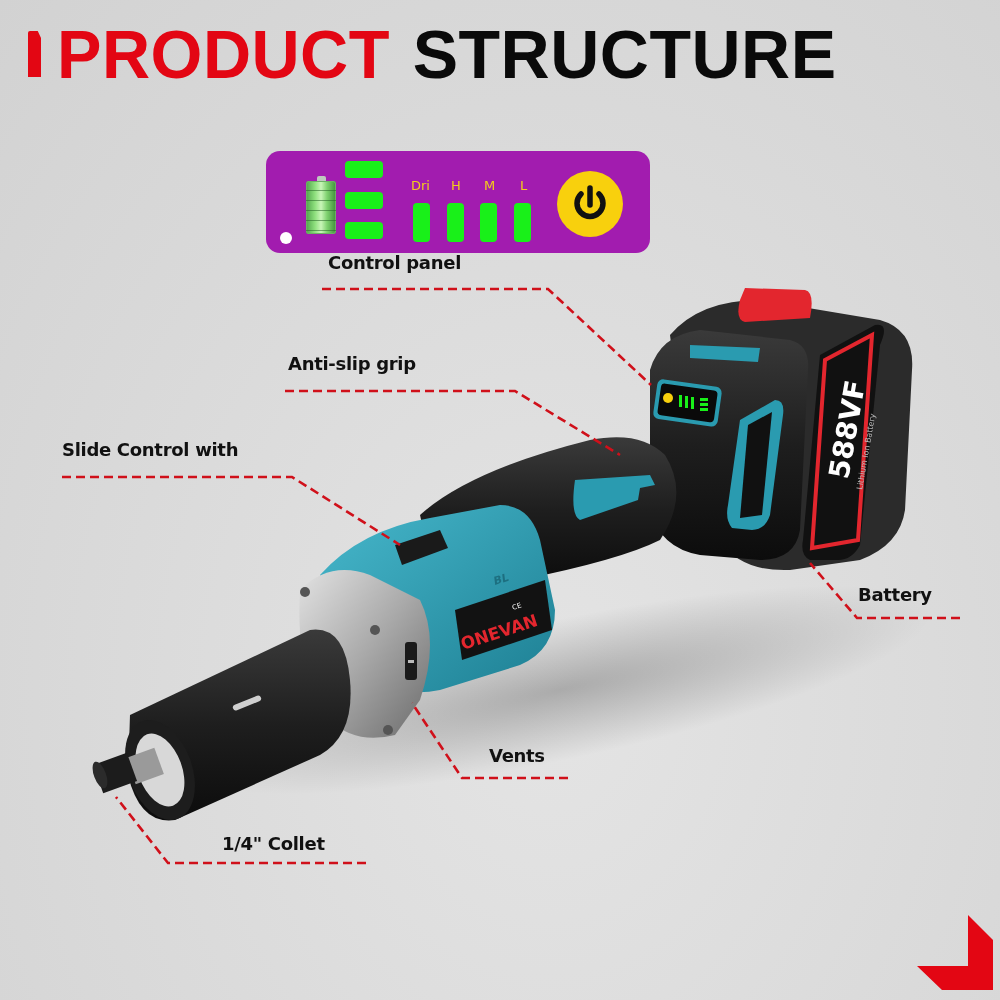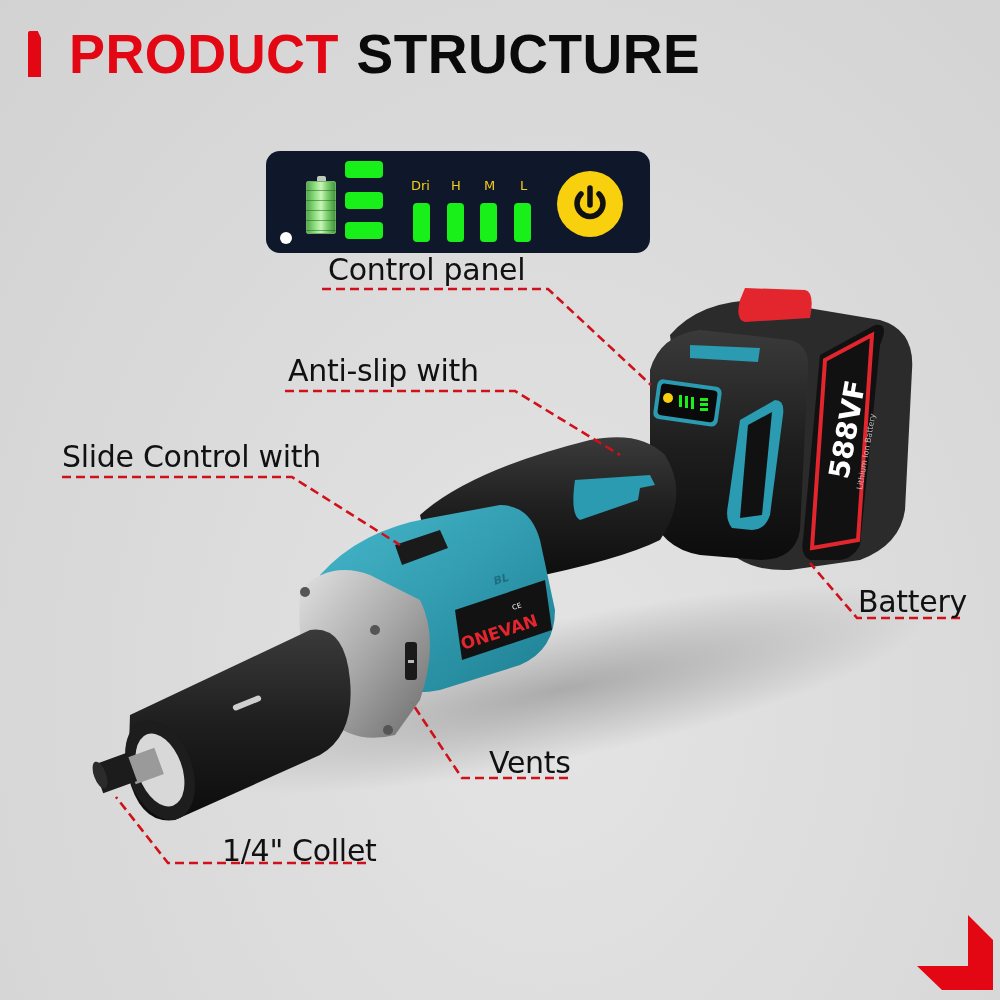--- a/index.html
+++ b/index.html
@@ -1,36 +1,36 @@
 <!DOCTYPE html>
 <html><head>
 <meta charset="utf-8">
 <style>
   html, body { margin:0; padding:0; }
   body { width:1000px; height:1000px; overflow:hidden; background:#dcdcdc; position:relative; font-family:"Liberation Sans", "DejaVu Sans", sans-serif; }
   .bg { position:absolute; inset:0; background: radial-gradient(ellipse at 55% 70%, #e4e4e4 0%, #dadada 55%, #d2d2d2 100%); }
 
-  .title { position:absolute; left:28px; top:26px; height:56px; display:flex; align-items:center; font-weight:900; font-size:55px; letter-spacing:0.5px; line-height:1;gap:12px; }
+  .title { position:absolute; left:28px; top:26px; height:56px; display:flex; align-items:center; font-weight:900; font-size:68px; letter-spacing:0.5px; line-height:1; }
   .title .bar { width:13px; height:46px; background:#e30613; margin-right:16px; border-radius:2px 0 0 0; clip-path: polygon(0 0, 75% 0, 100% 15%, 100% 100%, 0 100%); }
   .title .red { color:#e30613; transform:scaleX(0.98); transform-origin:left; }
-  .title .black { color:#0a0a0a; }
+  .title .black { color:#0a0a0a; margin-left:16px; }
 
   
-  .panel { position:absolute; left:266px; top:151px; width:384px; height:102px; background:#0f172a; border-radius:14px; }
+  .panel { position:absolute; left:266px; top:151px; width:384px; height:102px; background:#a21caf; border-radius:14px; }
   .panel .dot { position:absolute; left:14px; top:81px; width:12px; height:12px; background:#fff; border-radius:50%; }
   .panel .batt { position:absolute; left:40px; top:25px; width:30px; height:58px; }
   .panel .batt .cap { position:absolute; left:11px; top:0; width:9px; height:5px; background:#bfc8bf; border-radius:2px 2px 0 0; }
   .panel .batt .body { position:absolute; left:0; top:5px; width:30px; height:53px; border-radius:3px; background:linear-gradient(90deg,#4fa34a 0%,#8fe07e 30%,#c9f5b8 50%,#7fd16f 70%,#3f8f3a 100%); box-shadow: inset 0 0 0 1px #6cb265; }
   .panel .batt .body i { display:block; height:1px; background:rgba(40,100,40,.55); margin-top:9px; }
   .panel .lvl { position:absolute; left:79px; width:38px; height:17px; background:#19f019; border-radius:4px; }
   .panel .lbl { position:absolute; top:27px; color:#f3cd1a; font-size:13px; font-family:"DejaVu Sans", sans-serif; }
   .panel .mode { position:absolute; top:52px; width:17px; height:39px; background:#19f019; border-radius:4px; }
   .panel .power { position:absolute; left:291px; top:20px; width:66px; height:66px; border-radius:50%; background:#f8d00d; display:flex; align-items:center; justify-content:center; }
 
-  .label { position:absolute; font-weight:400; font-size:30px; color:#111; font-family:"DejaVu Sans", sans-serif; letter-spacing:-0.3px; white-space:nowrap; }
+  .label { position:absolute; font-weight:700; font-size:18px; color:#111; font-family:"DejaVu Sans", sans-serif; letter-spacing:-0.3px; white-space:nowrap; }
 
   svg.overlay { position:absolute; left:0; top:0; }
   .corner { position:absolute; right:0; bottom:0; }
 </style>
 </head>
 <body>
 
 <div class="bg"></div>
 
 <div class="title">
@@ -165,21 +165,21 @@
     <polyline points="322,289 548,289 651,385"></polyline>
     <polyline points="285,391 515,391 620,455"></polyline>
     <polyline points="62,477 292,477 400,545"></polyline>
     <polyline points="960,618 857,618 810,563"></polyline>
     <polyline points="568,778 462,778 412,703"></polyline>
     <polyline points="366,863 168,863 116,797"></polyline>
   </g>
 </svg>
 
 <div class="label" style="left:328px; top:252px;">Control panel</div>
-<div class="label" style="left:288px; top:353px;">Anti-slip with</div>
+<div class="label" style="left:288px; top:353px;">Anti-slip grip</div>
 <div class="label" style="left:62px;  top:439px;">Slide Control with</div>
 <div class="label" style="left:858px; top:584px;text-align:center;">Battery</div>
 <div class="label" style="left:489px; top:745px;text-align:right;">Vents</div>
 <div class="label" style="left:222px; top:833px;">1/4" Collet</div>
 
 <svg class="corner" width="100" height="100" viewBox="0 0 100 100">
   <polygon points="68,15 93,40 93,90 42,90 17,66 68,66" fill="#e30613"></polygon>
 </svg>
 
 </body></html>

